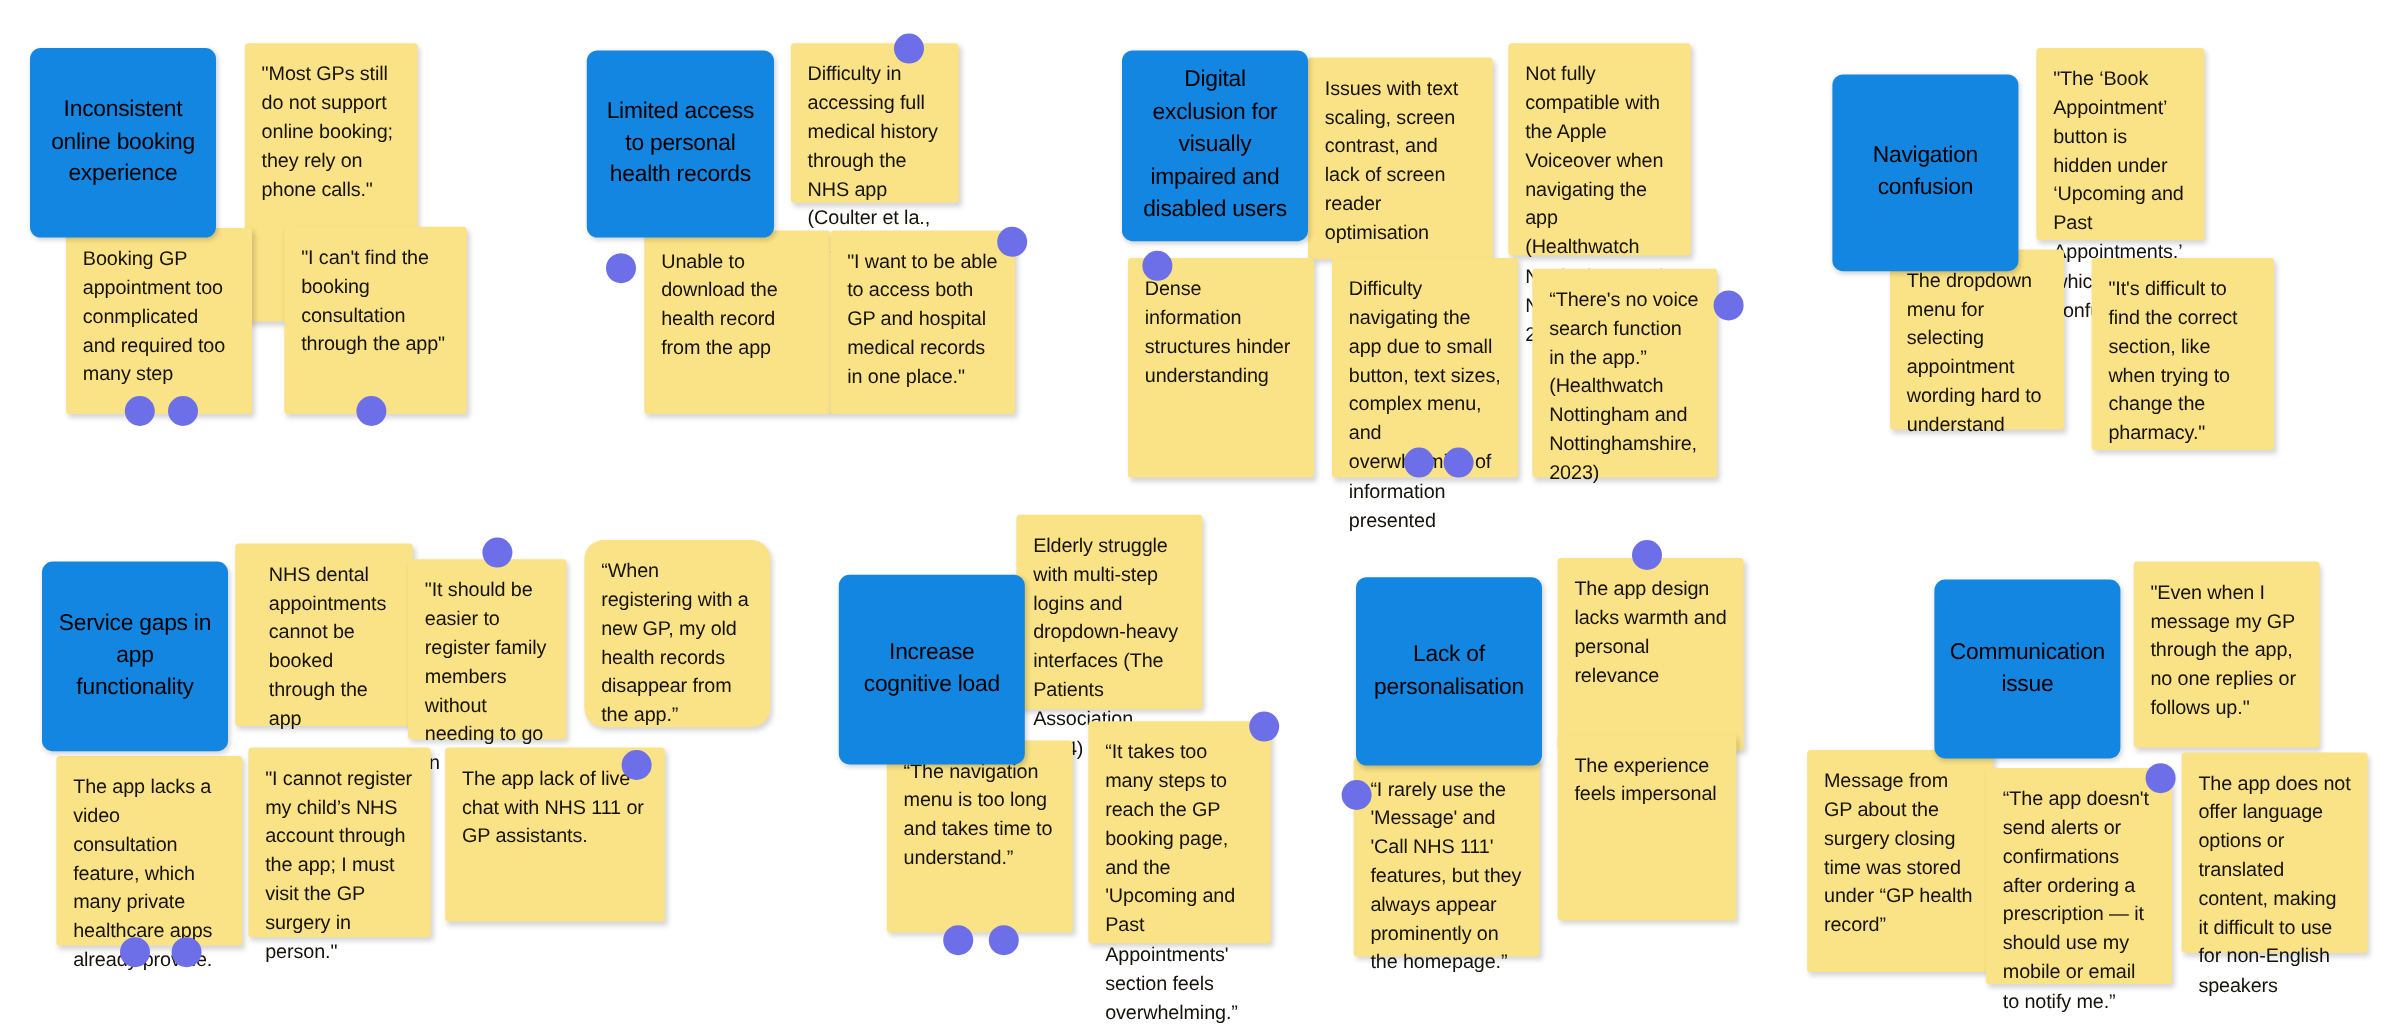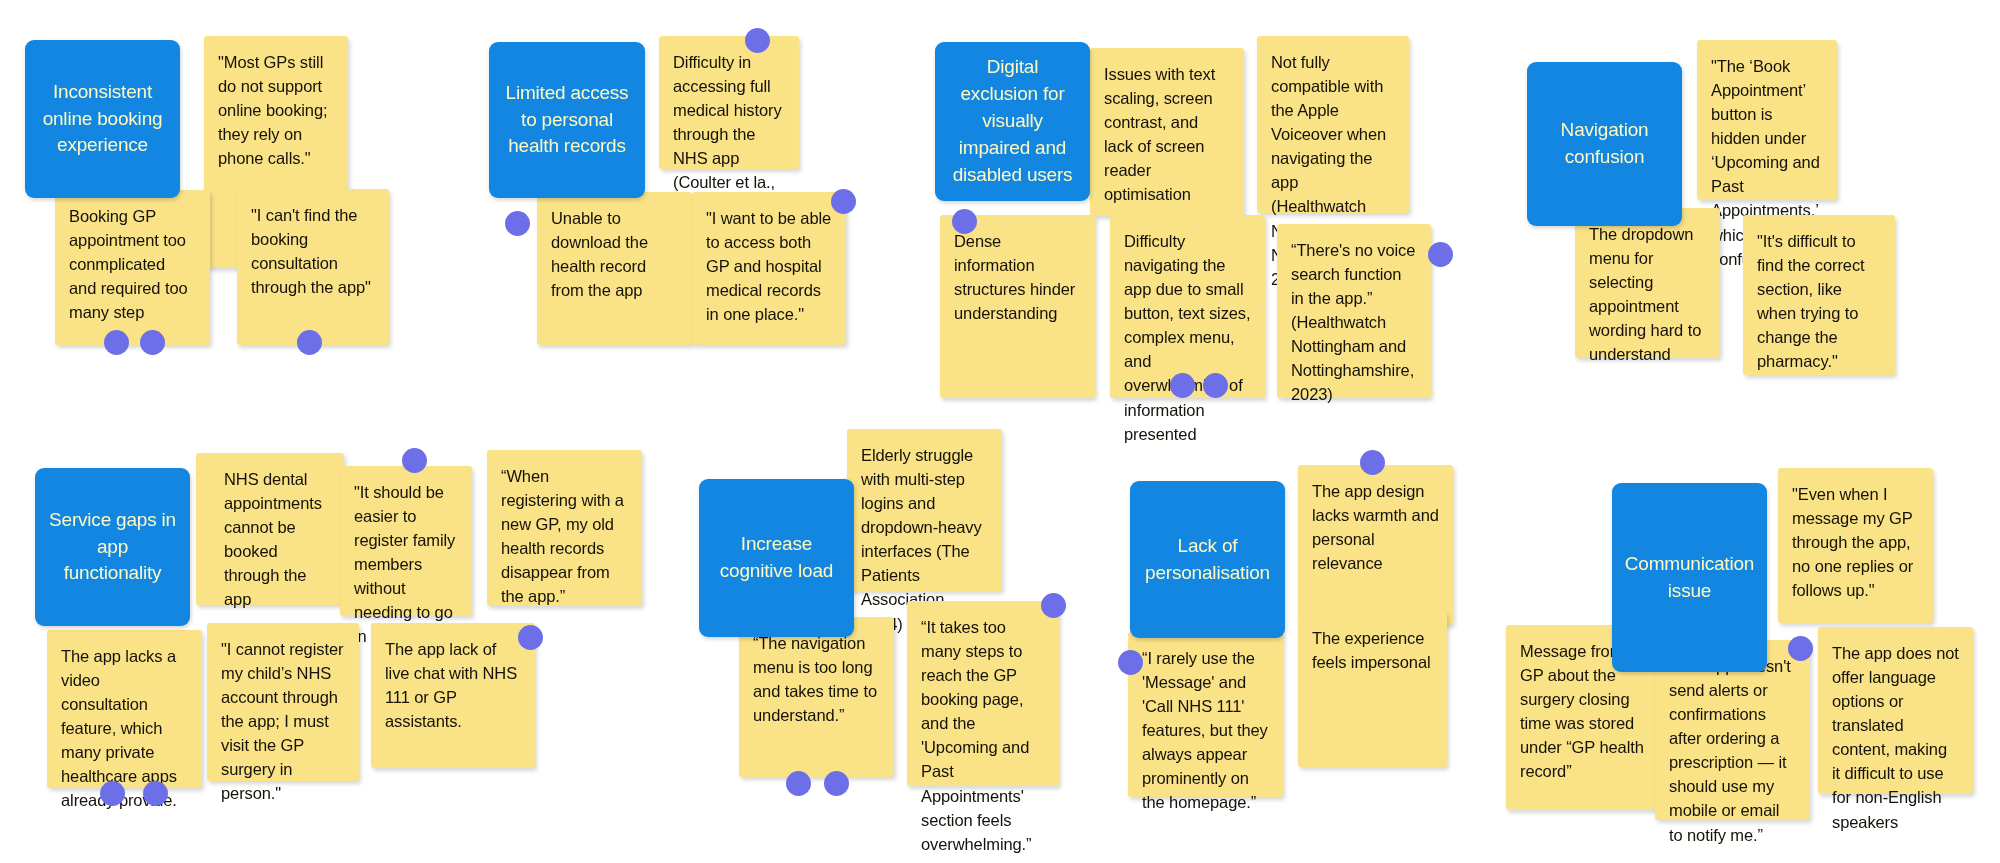--- a/index.html
+++ b/index.html
@@ -28,21 +28,21 @@
   .note.yellow {
     background: #FAE286;
     color: #15120a;
     padding: 14px 14px 12px 14px;
     font-size: 16.5px;
     line-height: 1.46;
     letter-spacing: -0.1px;
   }
   .note.header {
     background: #1286E0;
-    color: #fef9c3;
+    color: #000000;
     border-radius: 9px;
     display: flex;
     align-items: center;
     justify-content: center;
     text-align: center;
     padding: 10px 14px;
     font-size: 19px;
     line-height: 1.42;
     letter-spacing: -0.2px;
     box-shadow: 1px 2px 4px rgba(0,0,0,0.18);
@@ -163,33 +163,33 @@
   <div class="cluster">
 
     <div class="note yellow" style="left:196px; top:453px; width:148px; height:152px;padding-left:28px;">
       <span>NHS dental appointments cannot be booked through the app</span>
     </div>
 
     <div class="note yellow" style="left:340px; top:466px; width:132px; height:150px;">
       <span>"It should be easier to register family members without needing to go in person."</span>
     </div>
 
-    <div class="note yellow" style="left:487px; top:450px; width:155px; height:156px;">
+    <div class="note yellow" style="left:487px; top:450px; width:155px; height:156px;border-radius:16px;">
       <span>“When registering with a new GP, my old health records disappear from the app.”</span>
     </div>
 
     <div class="note yellow" style="left:47px; top:630px; width:155px; height:158px;">
       <span>The app lacks a video consultation feature, which many private healthcare apps already provide.</span>
     </div>
 
     <div class="note yellow" style="left:207px; top:623px; width:152px; height:158px;">
       <span>"I cannot register my child’s NHS account through the app; I must visit the GP surgery in person."</span>
     </div>
 
-    <div class="note yellow" style="left:371px; top:623px; width:164px; height:145px;">
+    <div class="note yellow" style="left:371px; top:623px; width:183px; height:145px;">
       <span>The app lack of live chat with NHS 111 or GP assistants.</span>
     </div>
 
     <div class="note header" style="left:35px; top:468px; width:155px; height:158px;">
       <span>Service gaps in app functionality</span>
     </div>
 
     <div class="dot" style="left:402px; top:448px;"></div>
     <div class="dot" style="left:518px; top:625px;"></div>
     <div class="dot" style="left:100px; top:781px;"></div>
@@ -252,20 +252,20 @@
     </div>
 
     <div class="note yellow" style="left:1655px; top:640px; width:155px; height:180px;">
       <span>“The app doesn't send alerts or confirmations after ordering a prescription — it should use my mobile or email to notify me.”</span>
     </div>
 
     <div class="note yellow" style="left:1818px; top:627px; width:155px; height:167px;">
         <span>The app does not offer language options or translated content, making it difficult to use for non-English speakers</span>
     </div>
 
-    <div class="note header" style="left:1612px; top:483px; width:155px; height:189px;">
+    <div class="note header" style="left:1612px; top:483px; width:155px; height:149px;">
       <span>Communication issue</span>
     </div>
 
     <div class="dot" style="left:1788px; top:636px;"></div>
   </div>
 
 </div>
 
 </body></html>

